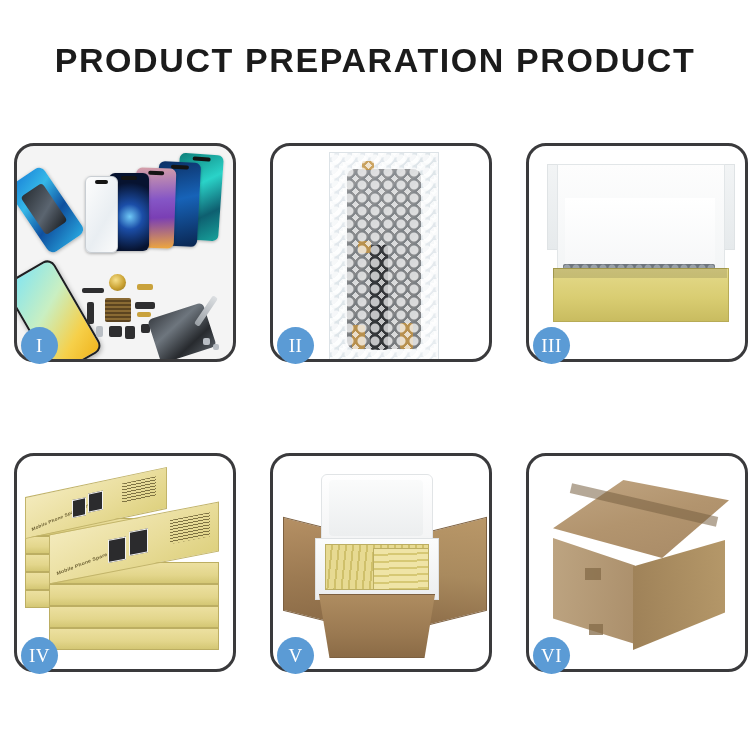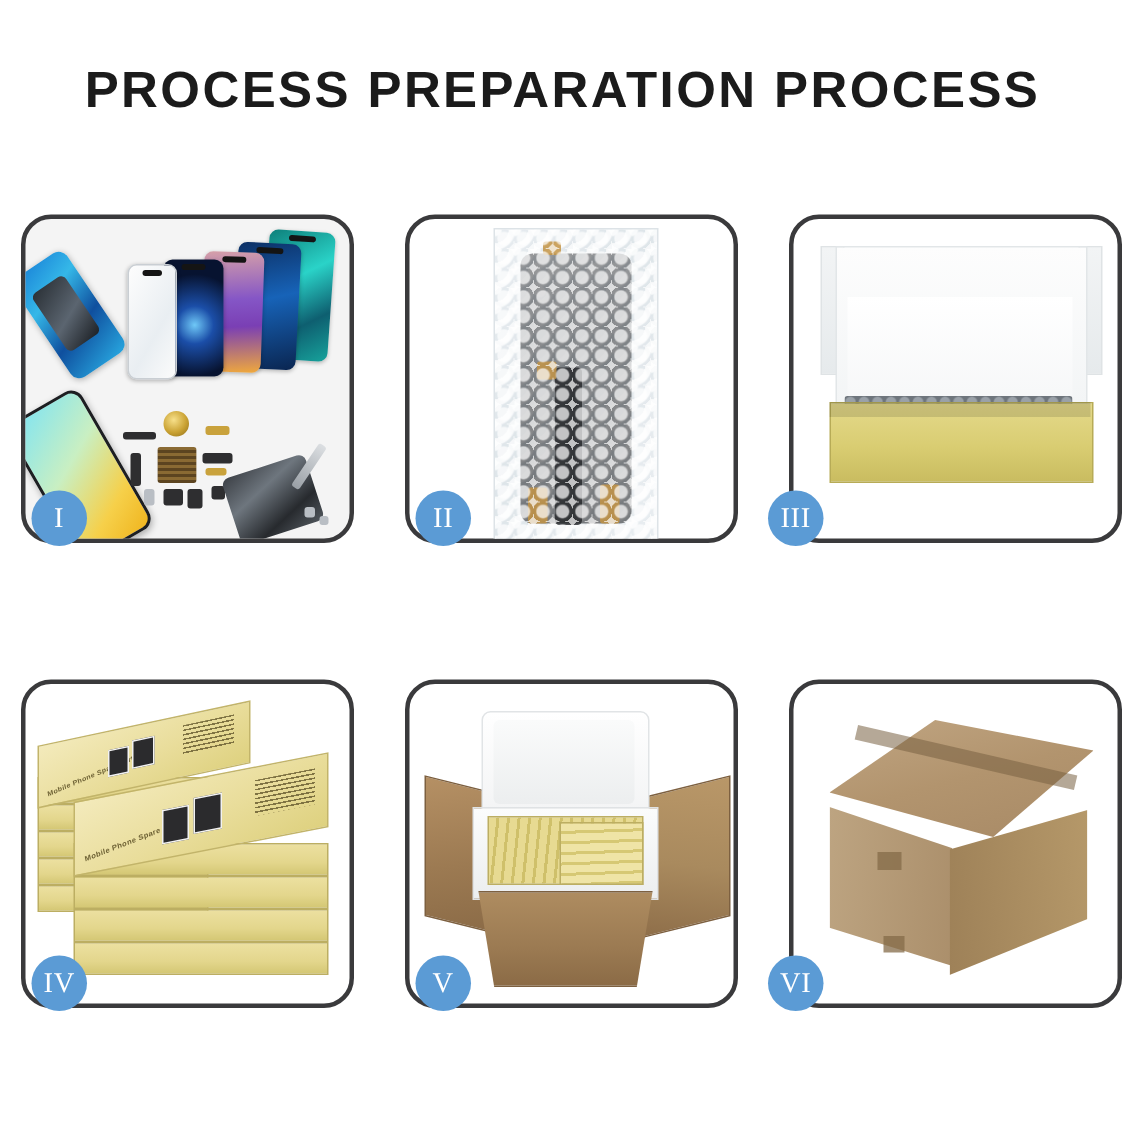--- a/index.html
+++ b/index.html
@@ -89,24 +89,24 @@
     color: #ffffff;
     font-family: "Liberation Serif", serif;
     font-size: 19px;
     line-height: 37px;
     text-align: center;
     letter-spacing: 0.5px;
     z-index: 7;
   }
   .badge-r1c1 { left: 21px;  top: 327px; }
   .badge-r1c2 { left: 277px; top: 327px; }
-  .badge-r1c3 { left: 512px; top: 327px; }
+  .badge-r1c3 { left: 533px; top: 327px; }
   .badge-r2c1 { left: 21px;  top: 637px; }
   .badge-r2c2 { left: 277px; top: 637px; }
-  .badge-r2c3 { left: 512px; top: 637px; }
+  .badge-r2c3 { left: 533px; top: 637px; }
   .ph {
     position: absolute;
     border-radius: 6px;
     box-shadow: 0 1px 3px rgba(0,0,0,.28);
     overflow: hidden;
   }
   .ph-a { 
     left: 160px; top: 8px; width: 44px; height: 86px;
     background: linear-gradient(150deg,#0d7f7a 0%, #2ad3c8 38%, #0e5f70 70%, #17a39c 100%);
     transform: rotate(4deg);
@@ -386,21 +386,21 @@
   }
   .vi-tape {
     position: absolute;
     background: rgba(132,107,72,.75);
   }
 </style>
 </head>
 <body>
 
 <div id="header">
-  <div id="page-title">PROCESS PREPARATION PROCESS</div>
+  <div id="page-title">PRODUCT PREPARATION PRODUCT</div>
 </div>
 
 <div id="steps-grid">
 
   <div class="step-panel tinted pos-r1c1">
     <div class="panel-art">
       <div class="ph-back-blue"></div>
       <div class="ph-back-inner"></div>
 
       <div class="ph ph-a">

